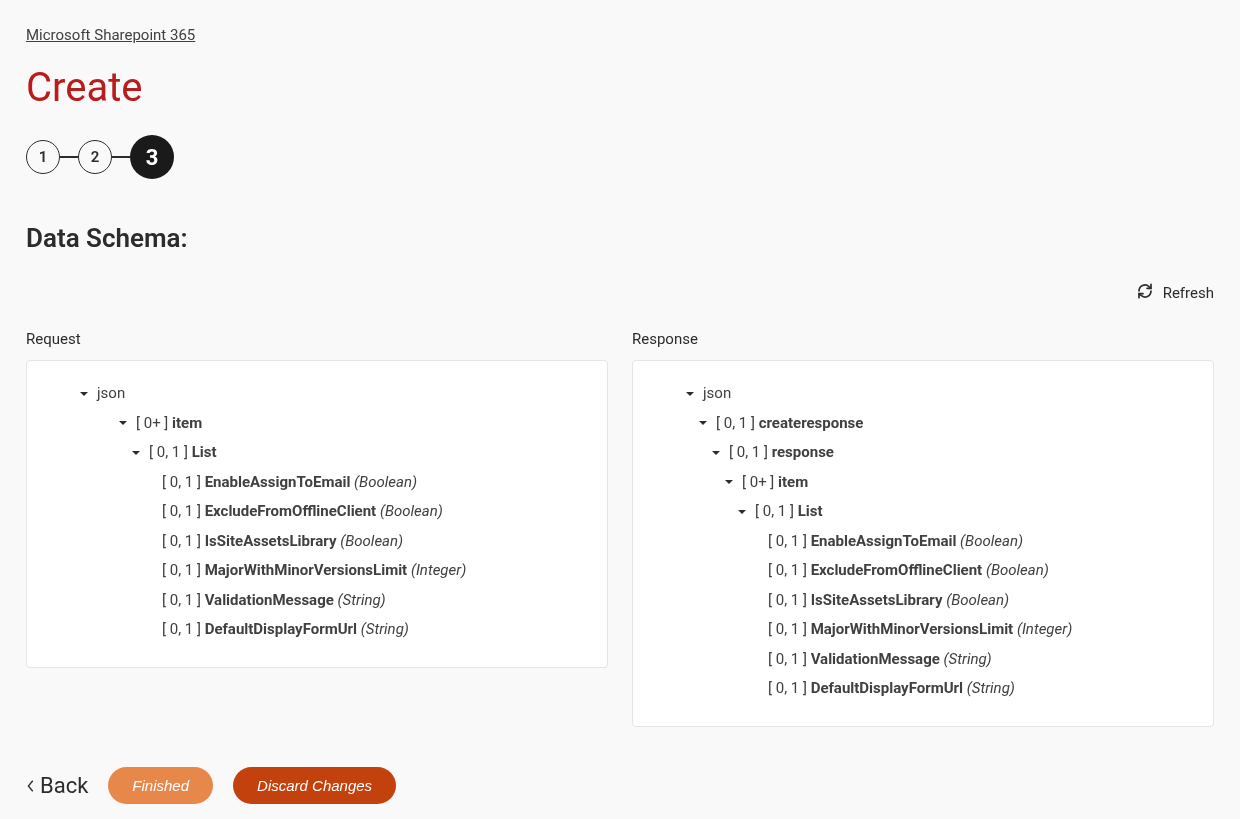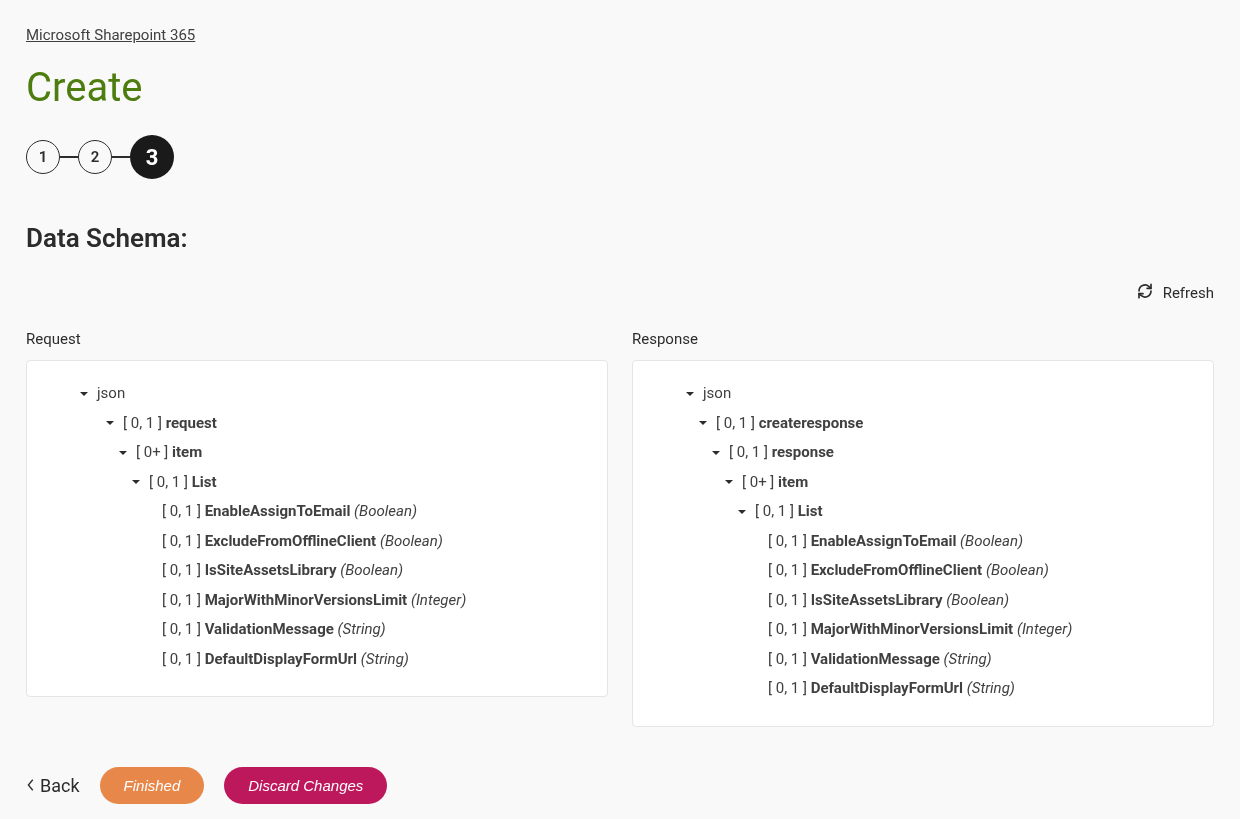--- a/index.html
+++ b/index.html
@@ -15,21 +15,21 @@
   text-decoration: underline;
   font-size: 15px;
   cursor: pointer;
   display: inline-block;
 }
 .page-title {
   font-size: 40px;
   font-weight: 400;
   margin-top: 20px;
   margin-bottom: 24px;
-  color: #4d7c0f;
+  color: #b91c1c;
 }
 .stepper {
   display: flex;
   align-items: center;
   margin-bottom: 44px;
 }
 .step {
   width: 34px;
   height: 34px;
   border-radius: 50%;
@@ -108,37 +108,37 @@
 .footer {
   display: flex;
   align-items: center;
   gap: 20px;
   margin-top: 40px;
 }
 .back-link {
   display: flex;
   align-items: center;
   gap: 4px;
-  font-size: 18px;
+  font-size: 22px;
   cursor: pointer;
   color: #2c2c2c;
 }
 .back-link svg { width: 10px; height: 14px; }
 .btn {
   border: none;
   border-radius: 999px;
   padding: 10px 24px;
   font-size: 15px;
   font-weight: 500;
   cursor: pointer;
   color: white;
   font-style: italic;
 }
 .btn-primary { background: #e8874a; }
-.btn-secondary { background: #be185d; }
+.btn-secondary { background: #c2410c; }
 </style>
 </head>
 <body>
 
 
 
 <a class="breadcrumb">Microsoft Sharepoint 365</a>
 
 <h1 class="page-title">Create</h1>
 
@@ -170,29 +170,20 @@
     <div class="col-heading">Request</div>
     <div class="card" id="request-tree">
         <div class="tree-row">
           <span class="indent-spacer" style="width:26px"></span>
           <span class="chevron">
             <svg viewBox="0 0 12 12" fill="#2c2c2c">
               <path d="M2 4 L6 8 L10 4 Z"></path>
             </svg>
           </span>
           <span class="card-text">json</span>
-        </div>
-        <div class="tree-row">
-          <span class="indent-spacer" style="width:52px"></span>
-          <span class="chevron">
-            <svg viewBox="0 0 12 12" fill="#2c2c2c">
-              <path d="M2 4 L6 8 L10 4 Z"></path>
-            </svg>
-          </span>
-          <span class="card-text">[ 0, 1 ] <span class="bold">request</span></span>
         </div>
         <div class="tree-row">
           <span class="indent-spacer" style="width:65px"></span>
           <span class="chevron">
             <svg viewBox="0 0 12 12" fill="#2c2c2c">
               <path d="M2 4 L6 8 L10 4 Z"></path>
             </svg>
           </span>
           <span class="card-text">[ 0+ ] <span class="bold">item</span></span>
         </div>

